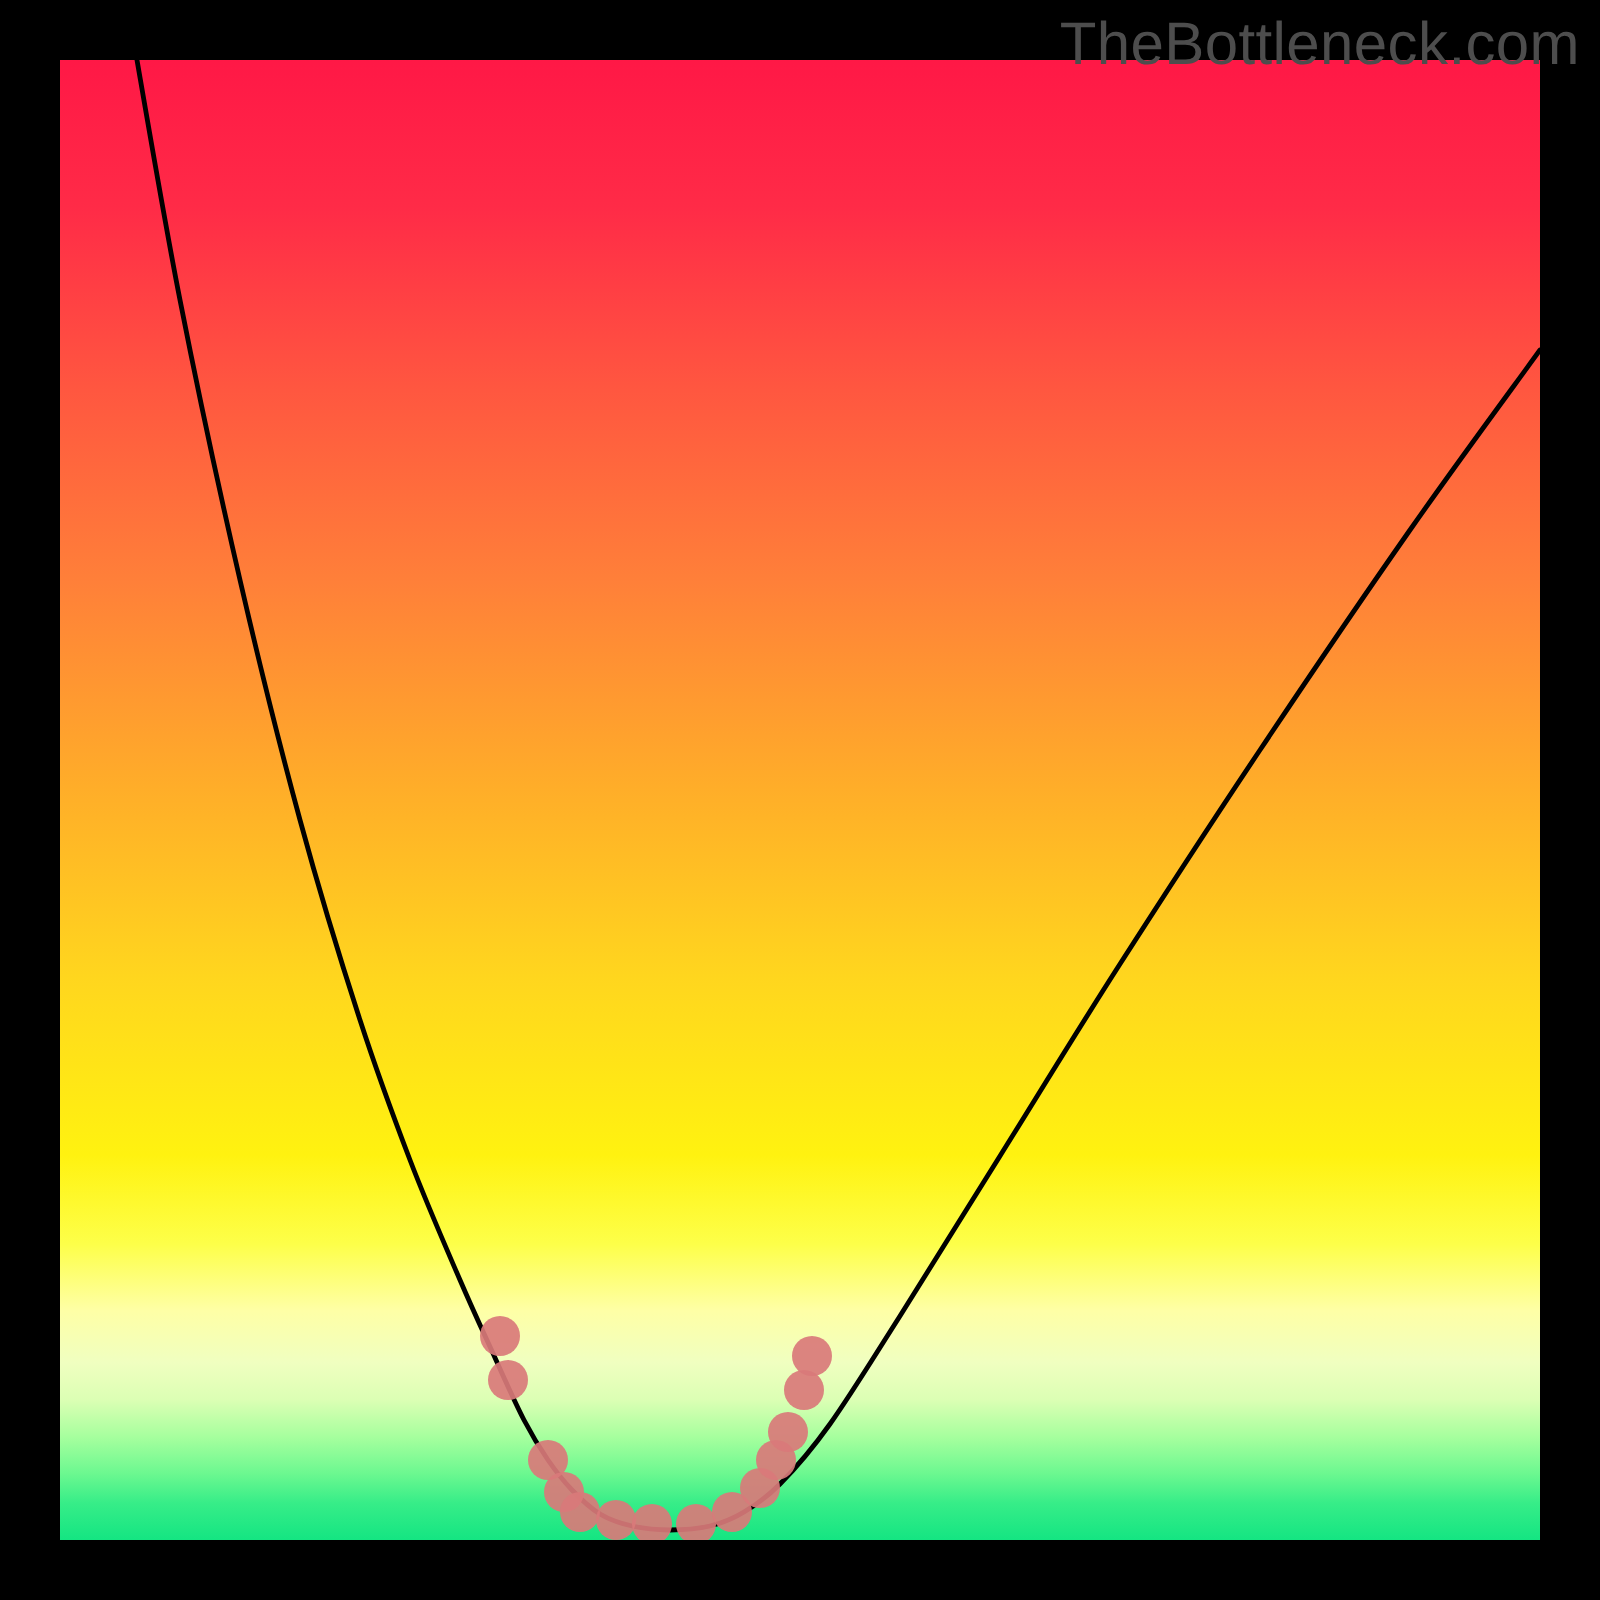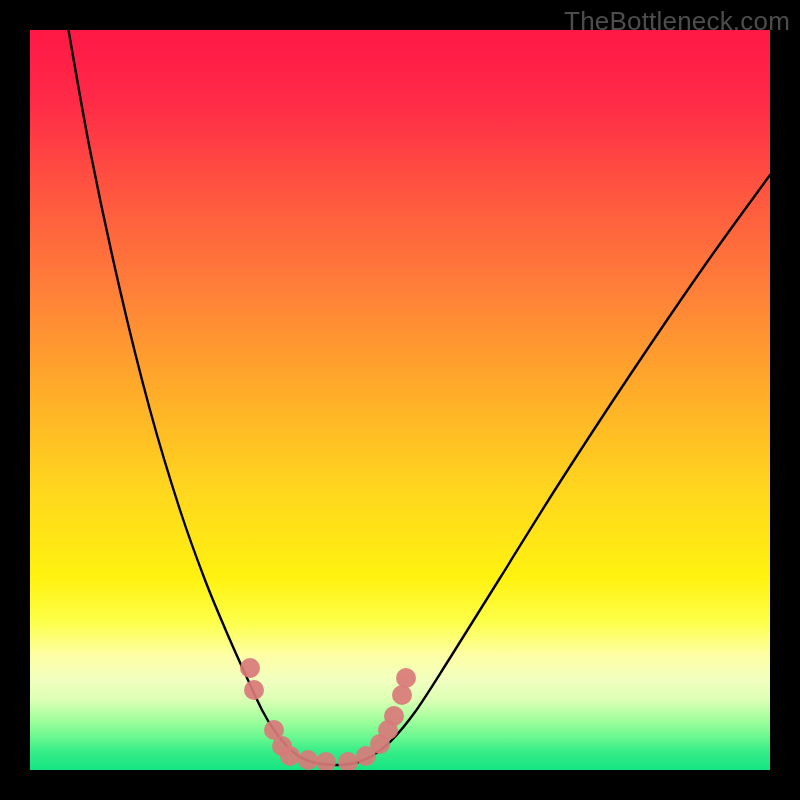--- a/index.html
+++ b/index.html
@@ -30,21 +30,21 @@
     left: 0;
     top: 0;
     width: 740px;
     height: 740px;
   }
   .attribution {
     position: absolute;
     top: 6px;
     right: 10px;
     color: #4d4d4d;
-    font-size: 26px;
+    font-size: 30px;
     font-weight: 400;
     letter-spacing: 0.2px;
   }
   .curve-svg {
     position: absolute;
     left: 0;
     top: 0;
     width: 740px;
     height: 740px;
   }

